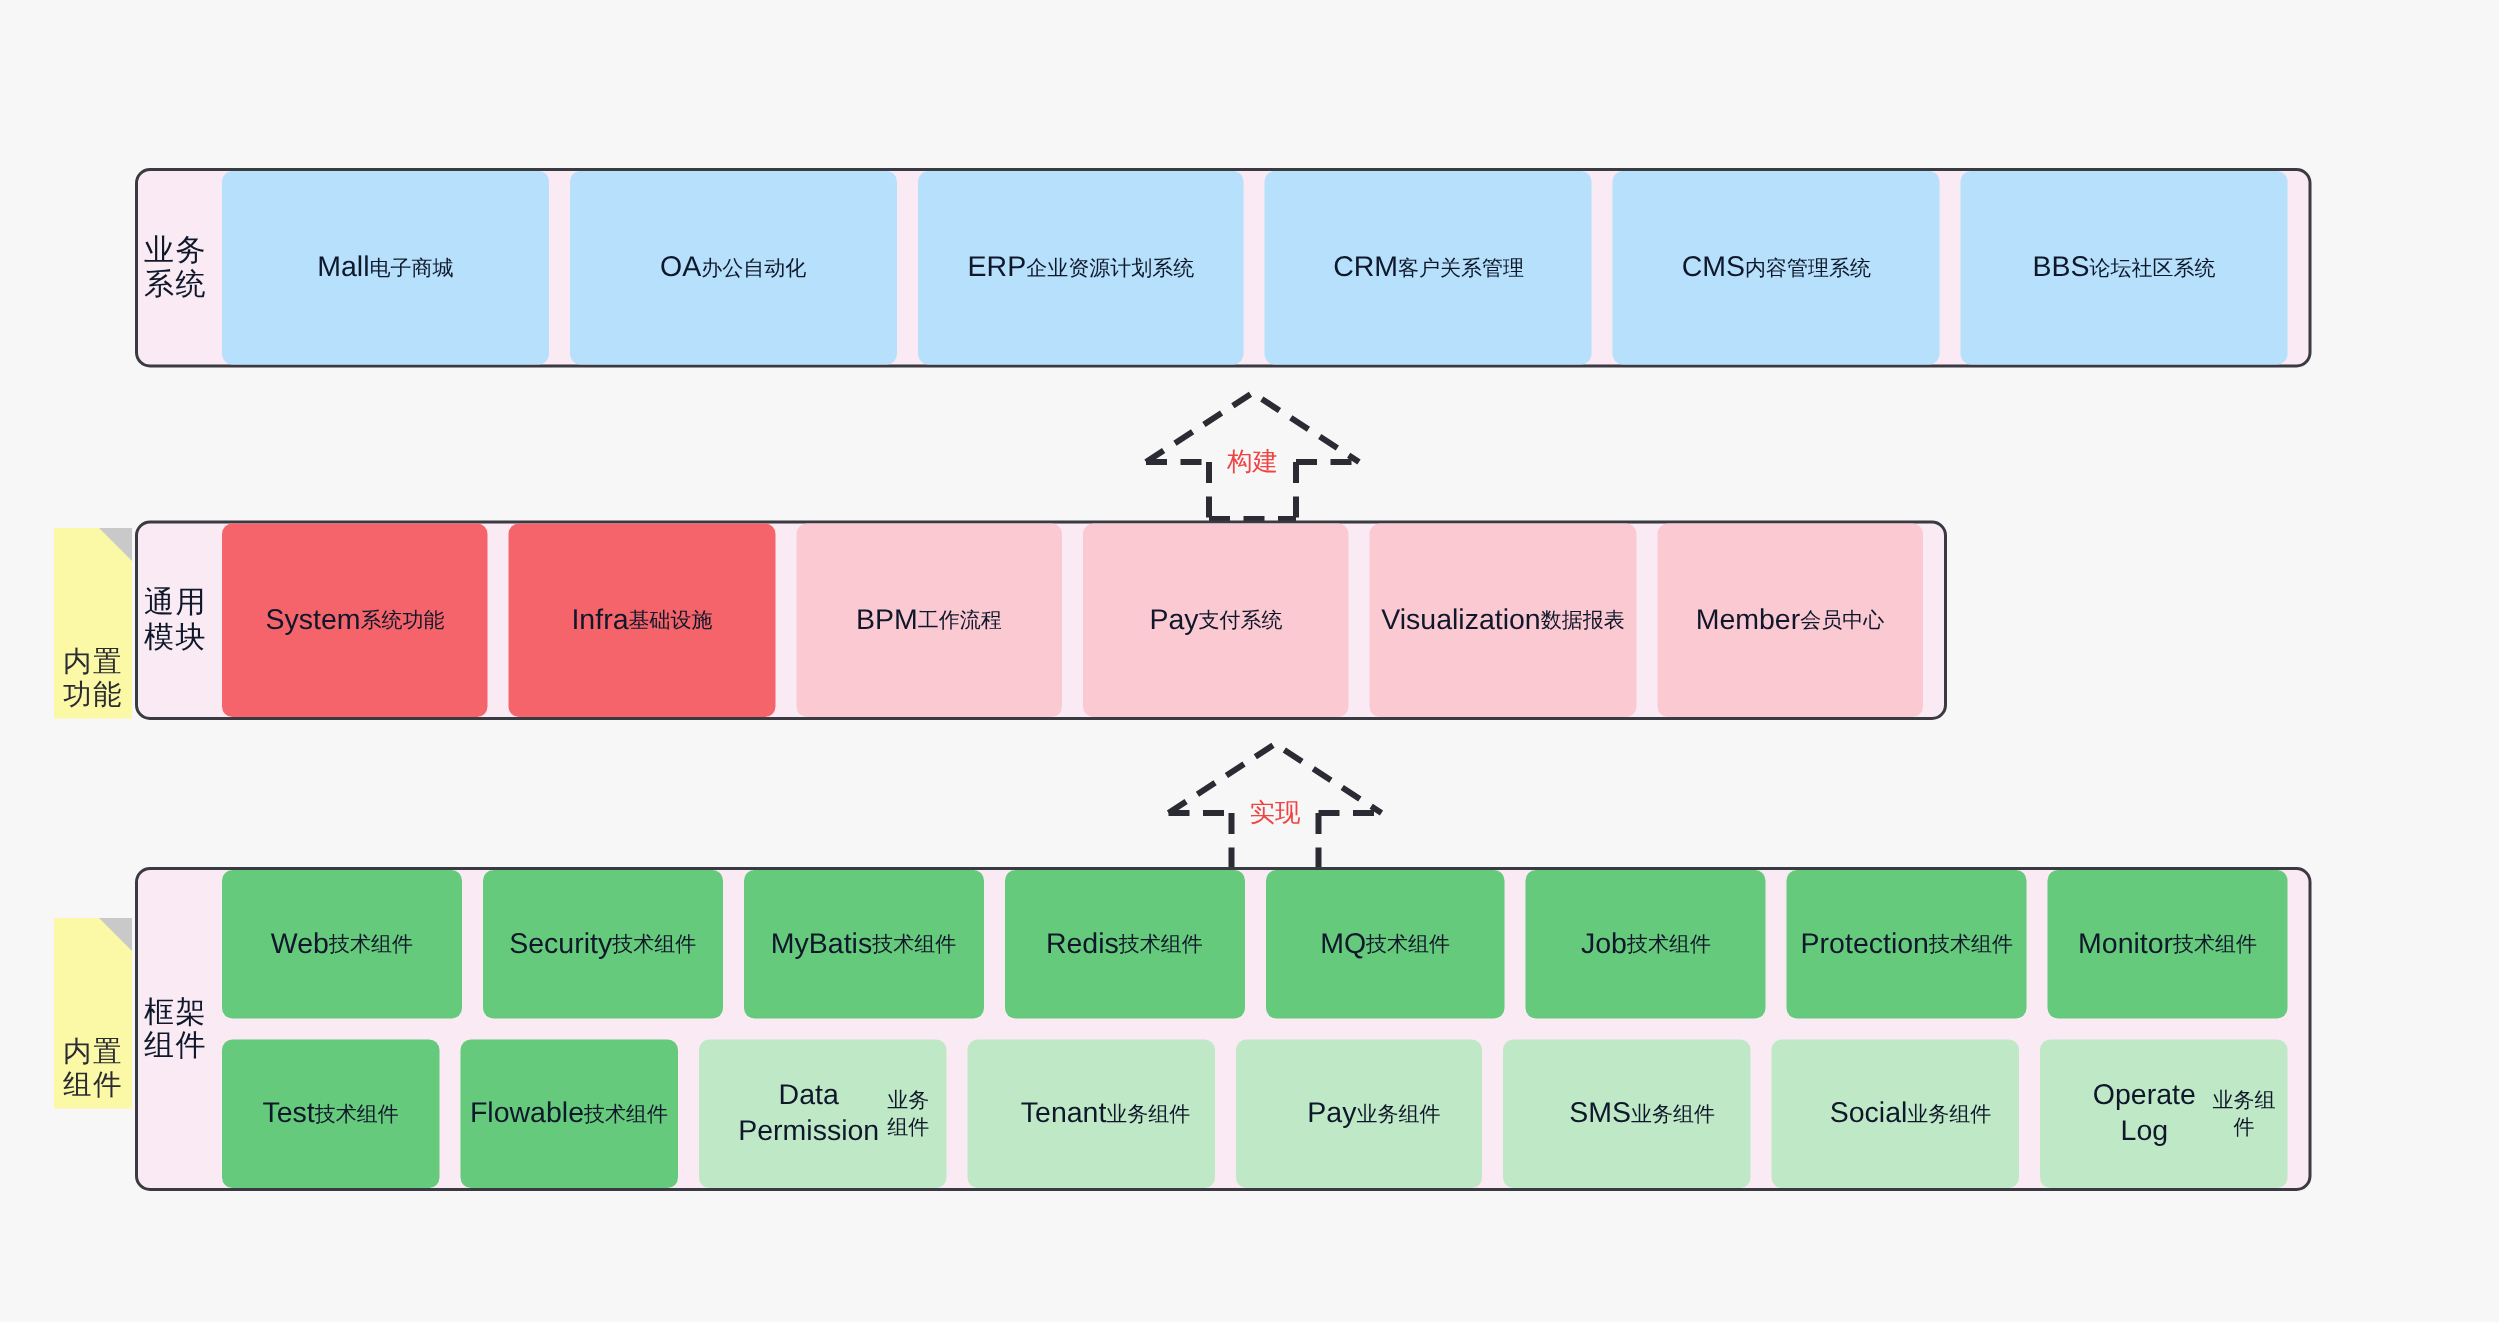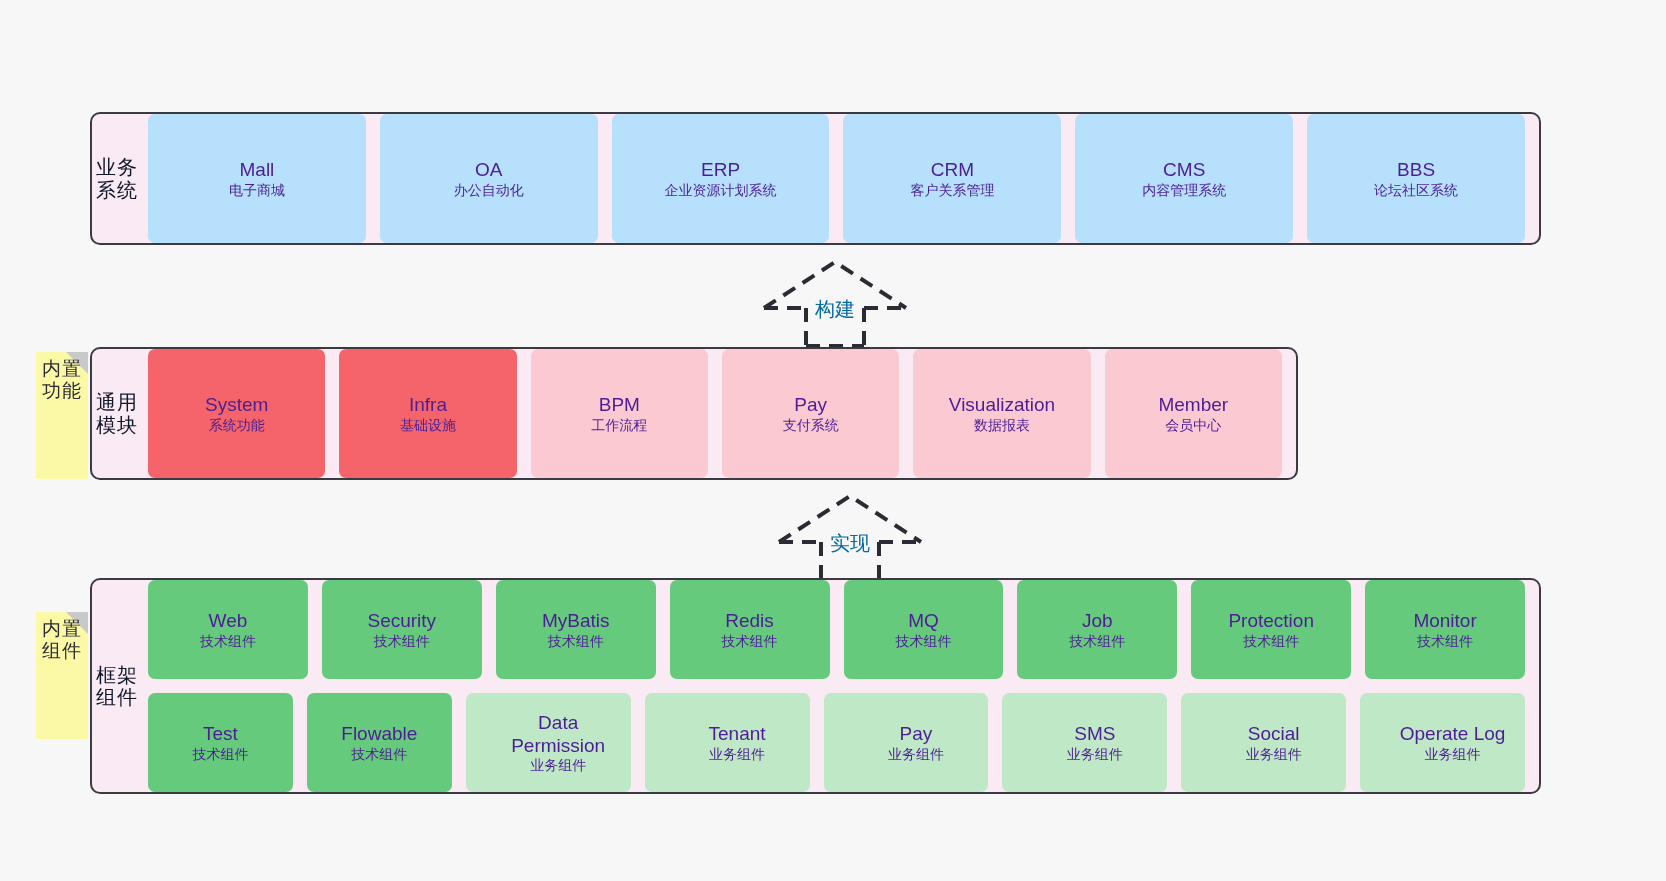--- a/index.html
+++ b/index.html
@@ -44,44 +44,43 @@
   .row {
     display: flex;
     gap: 14px;
     flex: 1 1 0;
     min-height: 0;
   }
   .cell {
     flex: 1 1 0;
     border-radius: 7px;
     display: flex;
-    flex-direction: column;
     align-items: center;
     justify-content: center;
     text-align: center;
-    color: #4c1d95;
+    color: #0f172a;
     line-height: 1.22;
     padding: 4px 6px;
   }
   .cell .en { font-size: 19px; }
   .cell .cn { font-size: 14px; }
 
   
   .c-blue        { background: #b6e0fb; }
   .c-red         { background: #f4646a; }
   .c-pink        { background: #fbc9d2; }
   .c-green       { background: #66ca7c; }
   .c-greenlight  { background: #bfe8c6; padding-left: 26px; }
 
   
   .note {
     position: absolute;
     background: #fbf8a6;
     display: flex;
-    align-items: flex-start;
+    align-items: flex-end;
     justify-content: center;
     font-size: 19px;
     line-height: 1.16;
     color: #2b2b33;
     letter-spacing: 1px;
     text-align: center;
     width: 52px;
     word-break: break-all;
     padding: 6px 2px 4px;
   }
@@ -92,22 +91,22 @@
     border-left: 22px solid transparent;
     border-top: 22px solid #c9c9c9;
   }
   .note .note-text { position: relative; z-index: 2; }
 
   
   .connector { position: absolute; }
   .connector svg { display: block; }
   .connector .conn-label {
     position: absolute;
-    font-size: 20px;
-    color: #0369a1;
+    font-size: 17px;
+    color: #ef4444;
     background: transparent;
     white-space: nowrap;
     left: 50%;
     transform: translateX(-50%);
   }
 </style>
 </head>
 <body>
 
 <div id="stage">

